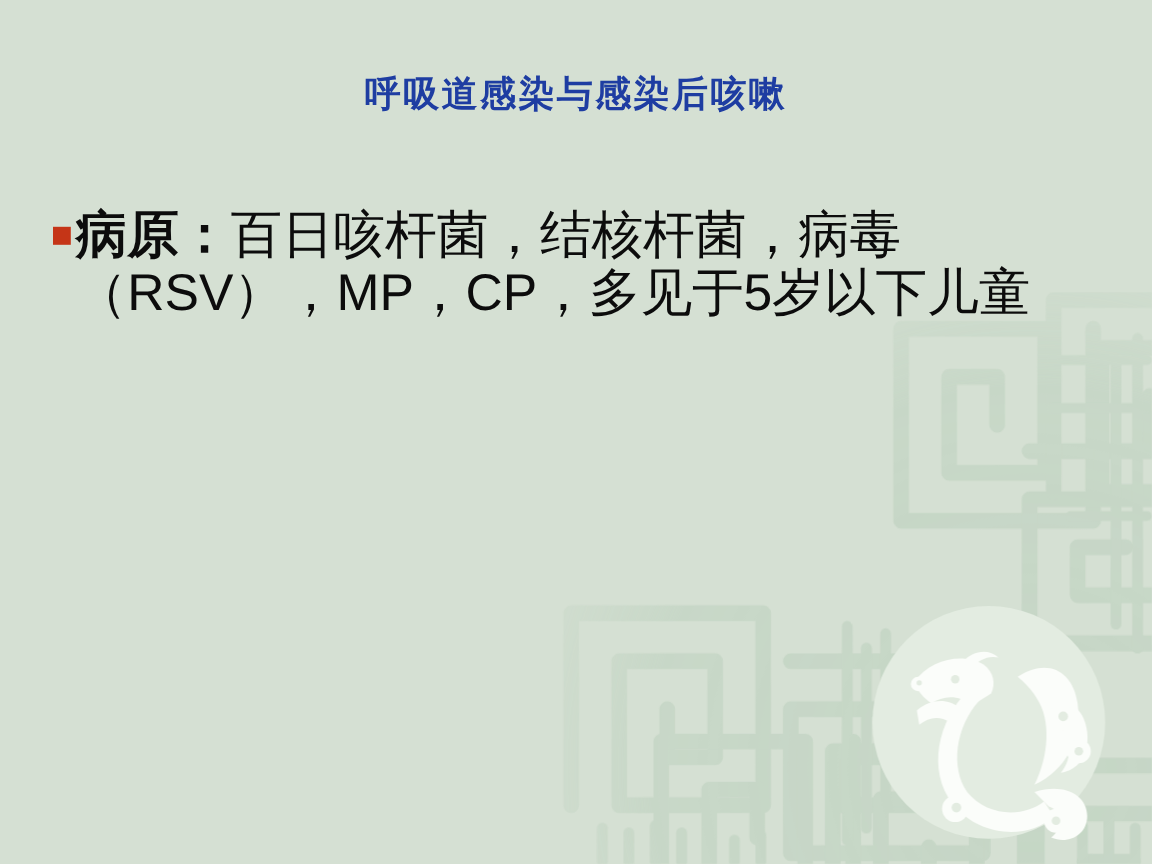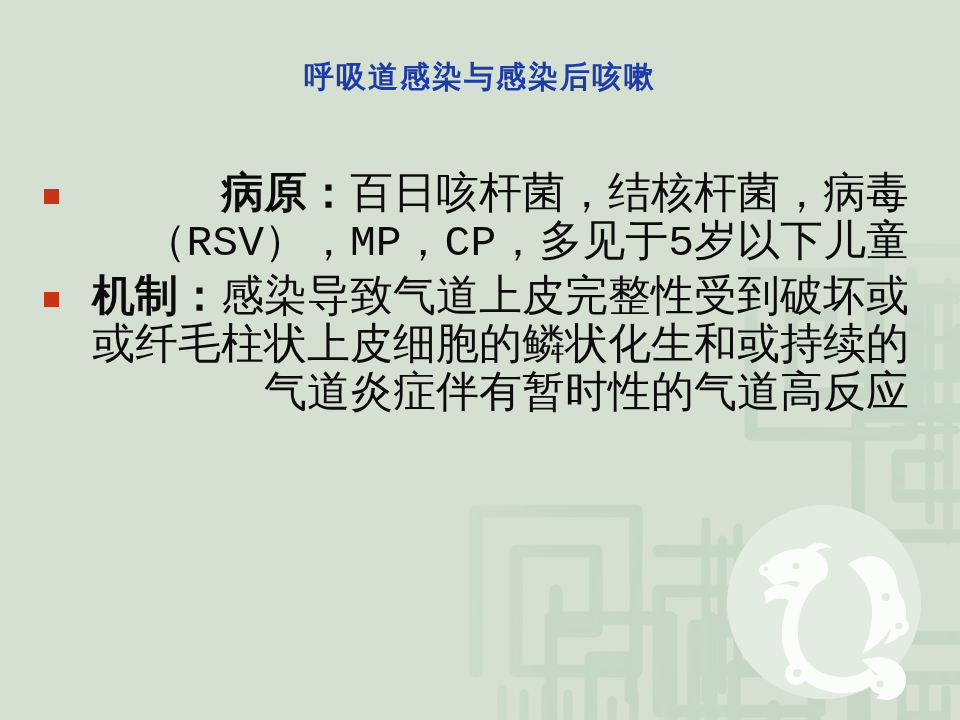--- a/index.html
+++ b/index.html
@@ -1,21 +1,21 @@
 <!DOCTYPE html>
 <html style="--bg: #d5e0d3; --title: #1e3da2; --text: #0c0c0c; --bullet: #c53517; --pattern: #b9cebb; --emblem-circle: #e3ece1; --dragon: #fbfdfa;"><head>
 <meta charset="utf-8">
 <style>
   html,body{margin:0;padding:0;background:#888;}
   .slide{
     position:relative;
     width:960px;height:720px;
     overflow:hidden;
     background:var(--bg,#d5e0d3);
-    font-family:Liberation Mono, monospace;
+    font-family:Liberation Sans, sans-serif;
   }
   .bg-svg{position:absolute;left:0;top:0;width:960px;height:720px;}
   .pattern-stroke{stroke:var(--pattern,#b9cebb);fill:none;}
   .emblem-circle{fill:var(--emblem-circle,#e3ece1);}
   .dragon-fill{fill:var(--dragon,#fbfdfa);}
   .dragon-hole{fill:var(--emblem-circle,#e3ece1);}
   .slide-title{
     position:absolute;left:0;top:62px;width:100%;
     margin:0;text-align:center;
     font-size:30px;line-height:34px;font-weight:bold;
@@ -26,21 +26,20 @@
     position:absolute;left:44px;top:172px;width:865px;
     margin:0;padding:0;list-style:none;
   }
   .bullet-item{
     position:relative;
     padding-left:19px;
     margin:0 0 7px 0;
     font-size:43px;line-height:48px;
     color:var(--text,#0c0c0c);
     line-break:auto;
-    text-align:right;
   }
   .marker{
     position:absolute;left:0;top:17px;
     width:15px;height:15px;
     background:var(--bullet,#c53517);
   }
   .term{font-weight:bold;}
 </style>
 </head>
 <body>
@@ -119,17 +118,14 @@
   </svg>
 
   <h1 class="slide-title">呼吸道感染与感染后咳嗽</h1>
 
   <ul class="bullets" id="bullets">
   <li class="bullet-item">
     <span class="marker"></span><span class="bullet-text"><b class="term">病原：</b><span class="rest">百日咳杆菌，结核杆菌，病毒（RSV），MP，CP，多见于5岁以下儿童</span></span>
   </li>
 
 
-  <li class="bullet-item">
-    <span class="marker"></span><span class="bullet-text"><b class="term">机制：</b><span class="rest">感染导致气道上皮完整性受到破坏或或纤毛柱状上皮细胞的鳞状化生和或持续的气道炎症伴有暂时性的气道高反应</span></span>
-  </li>
 </ul>
 </div>
 
 </body></html>

